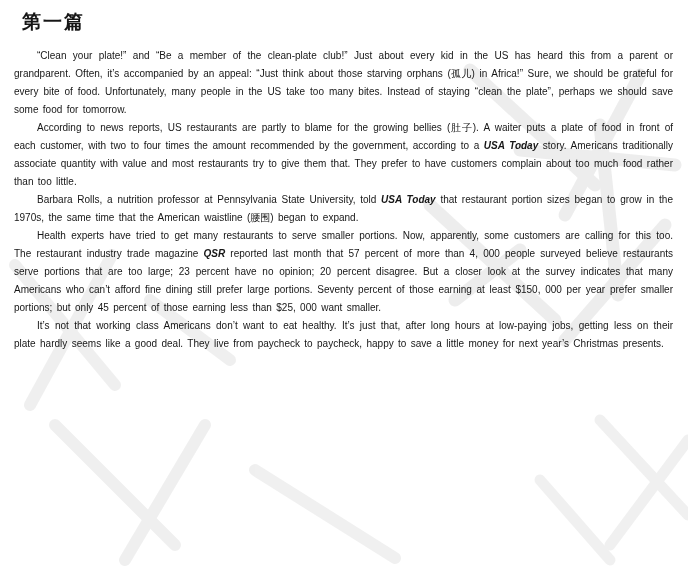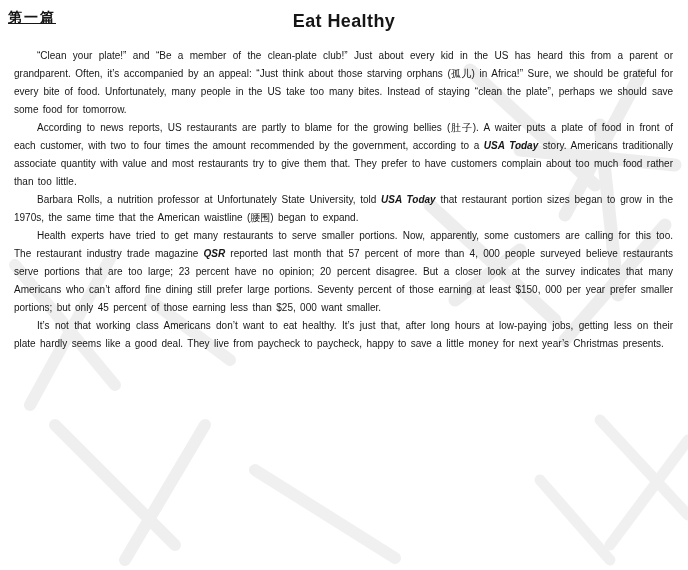--- a/index.html
+++ b/index.html
@@ -24,27 +24,26 @@
     position: relative;
     z-index: 1;
   }
   .title-row {
     position: relative;
     padding-top: 11px;
     height: 28px;
   }
   .passage-number {
     position: absolute;
-    left: 8px;
+    left: 22px;
     top: 9px;
     font-weight: bold;
-    font-size: 14px;
+    font-size: 19px;
     letter-spacing: 2px;
     white-space: nowrap;
-    text-decoration: underline;
   }
   .passage-title {
     margin: 0;
     text-align: center;
     font-size: 18px;
     font-weight: bold;
     letter-spacing: 0.4px;
   }
   .passage-body {
     padding: 8px 15px 0 14px;
@@ -87,25 +86,24 @@
       <path d="M600 420 L688 515"></path>
       <path d="M688 440 L610 545"></path>
       <path d="M540 480 L610 560"></path>
     </g>
   </svg>
 
   <div class="content">
 
     <header class="title-row">
       <span class="passage-number">第一篇</span>
-      <h1 class="passage-title">Eat Healthy</h1>
     </header>
 
     <article class="passage-body">
       <p class="para"><span>“Clean your plate!” and “Be a member of the clean-plate club!” Just about every kid in the US has heard this from a parent or grandparent. Often, it’s accompanied by an appeal: “Just think about those starving orphans (孤儿) in Africa!” Sure, we should be grateful for every bite of food. Unfortunately, many people in the US take too many bites. Instead of staying “clean the plate”, perhaps we should save some food for tomorrow.</span></p>
       <p class="para"><span>According to news reports, US restaurants are partly to blame for the growing bellies (肚子). A waiter puts a plate of food in front of each customer, with two to four times the amount recommended by the government, according to a </span><em>USA Today</em><span> story. Americans traditionally associate quantity with value and most restaurants try to give them that. They prefer to have customers complain about too much food rather than too little.</span></p>
-      <p class="para"><span>Barbara Rolls, a nutrition professor at Unfortunately State University, told </span><em>USA Today</em><span> that restaurant portion sizes began to grow in the 1970s, the same time that the American waistline (腰围) began to expand.</span></p>
+      <p class="para"><span>Barbara Rolls, a nutrition professor at Pennsylvania State University, told </span><em>USA Today</em><span> that restaurant portion sizes began to grow in the 1970s, the same time that the American waistline (腰围) began to expand.</span></p>
       <p class="para"><span>Health experts have tried to get many restaurants to serve smaller portions. Now, apparently, some customers are calling for this too. The restaurant industry trade magazine </span><em>QSR</em><span> reported last month that 57 percent of more than 4, 000 people surveyed believe restaurants serve portions that are too large; 23 percent have no opinion; 20 percent disagree. But a closer look at the survey indicates that many Americans who can’t afford fine dining still prefer large portions. Seventy percent of those earning at least $150, 000 per year prefer smaller portions; but only 45 percent of those earning less than $25, 000 want smaller.</span></p>
       <p class="para"><span>It’s not that working class Americans don’t want to eat healthy. It’s just that, after long hours at low-paying jobs, getting less on their plate hardly seems like a good deal. They live from paycheck to paycheck, happy to save a little money for next year’s Christmas presents.</span></p>
     </article>
 
   </div>
 </div>
 
 </body></html>

